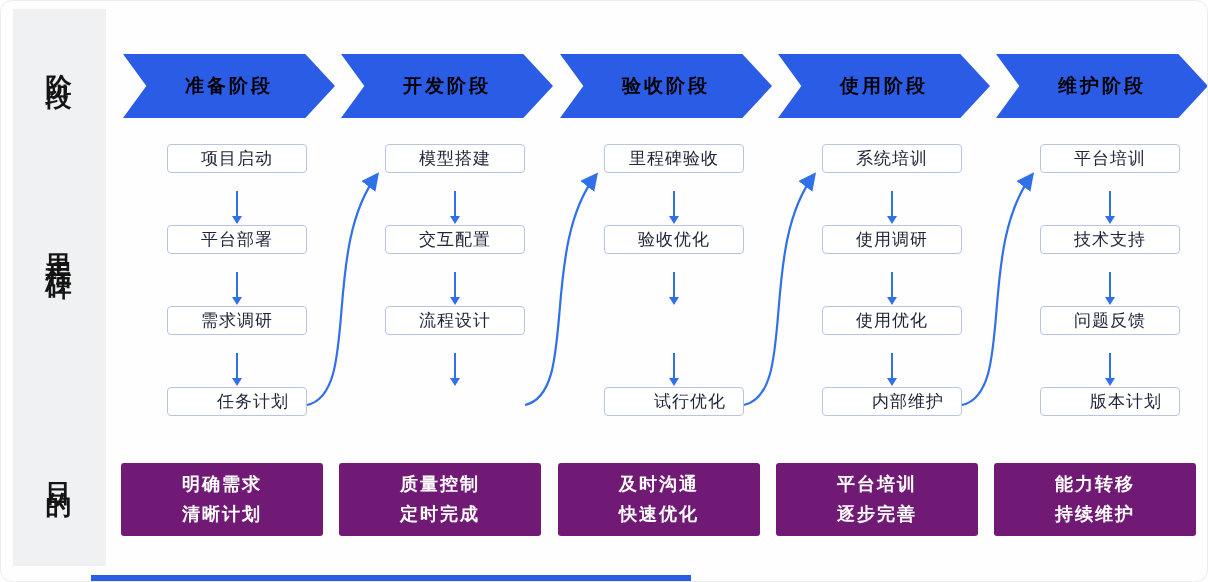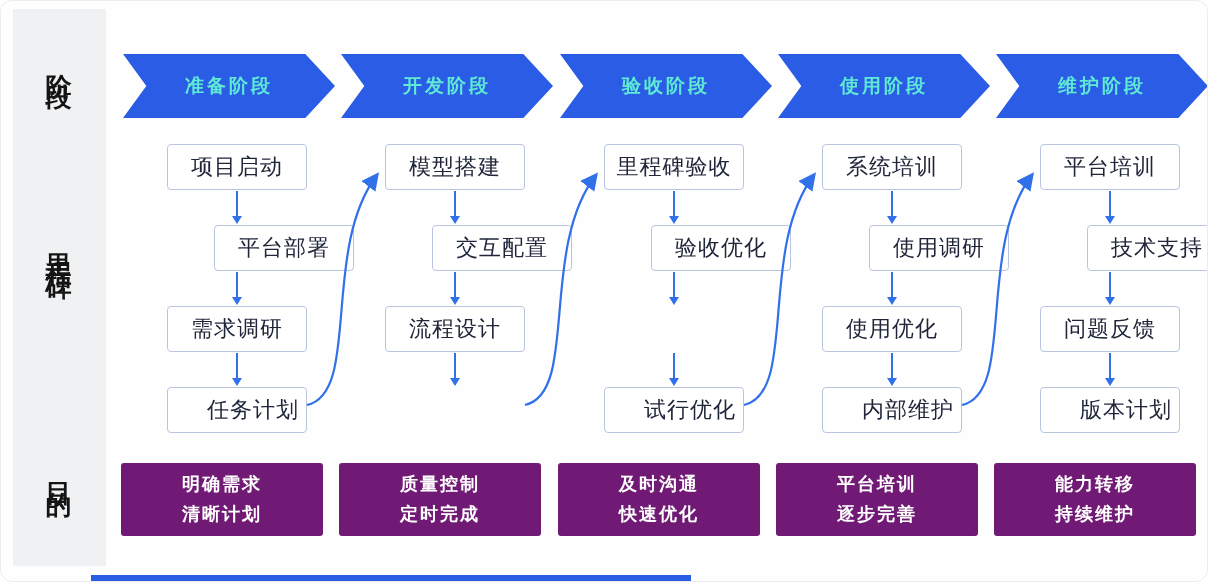--- a/index.html
+++ b/index.html
@@ -21,29 +21,29 @@
   
   .col { position:absolute; top:0; width:202px; height:582px; }
   .col.c1 { left:120px; } .col.c2 { left:338px; } .col.c3 { left:557px; }
   .col.c4 { left:775px; } .col.c5 { left:993px; }
 
   .banner {
     position:absolute; top:53px; left:2px; width:212px; height:64px;
     background:#2b5ce6;
     clip-path:polygon(0% 0%, 86% 0%, 100% 50%, 86% 100%, 0% 100%, 11% 50%);
     display:flex; align-items:center; justify-content:center;
-    color:#5eead4; font-weight:bold; font-size:19px; letter-spacing:3px;
+    color:#000000; font-weight:bold; font-size:19px; letter-spacing:3px;
   }
   .mbox {
-    position:absolute; left:46px; width:140px; height:46px; box-sizing:border-box;
+    position:absolute; left:46px; width:140px; height:29px; box-sizing:border-box;
     background:#fff; border:1px solid #b9c4df; border-radius:4px;
     display:flex; align-items:center; justify-content:center;
-    font-size:22px; font-weight:500; color:#20263a; letter-spacing:1px;
+    font-size:17px; font-weight:500; color:#20263a; letter-spacing:1px;
   }
-  .mbox.r1 { top:143px; } .mbox.r2 { top:224px;margin-left:47px; } .mbox.r3 { top:305px; } .mbox.r4 { top:386px;padding-left:32px; }
+  .mbox.r1 { top:143px; } .mbox.r2 { top:224px; } .mbox.r3 { top:305px; } .mbox.r4 { top:386px;padding-left:32px; }
 
   .varrow { position:absolute; left:115px; width:2px; height:26px; background:#3070e8; }
   .varrow::after {
     content:""; position:absolute; left:-4px; top:25px;
     border:5px solid transparent; border-top:8px solid #3070e8;
   }
   .varrow.a1 { top:190px; } .varrow.a2 { top:271px; } .varrow.a3 { top:352px; }
 
   .pbox {
     position:absolute; top:462px; left:0; width:202px; height:73px;

